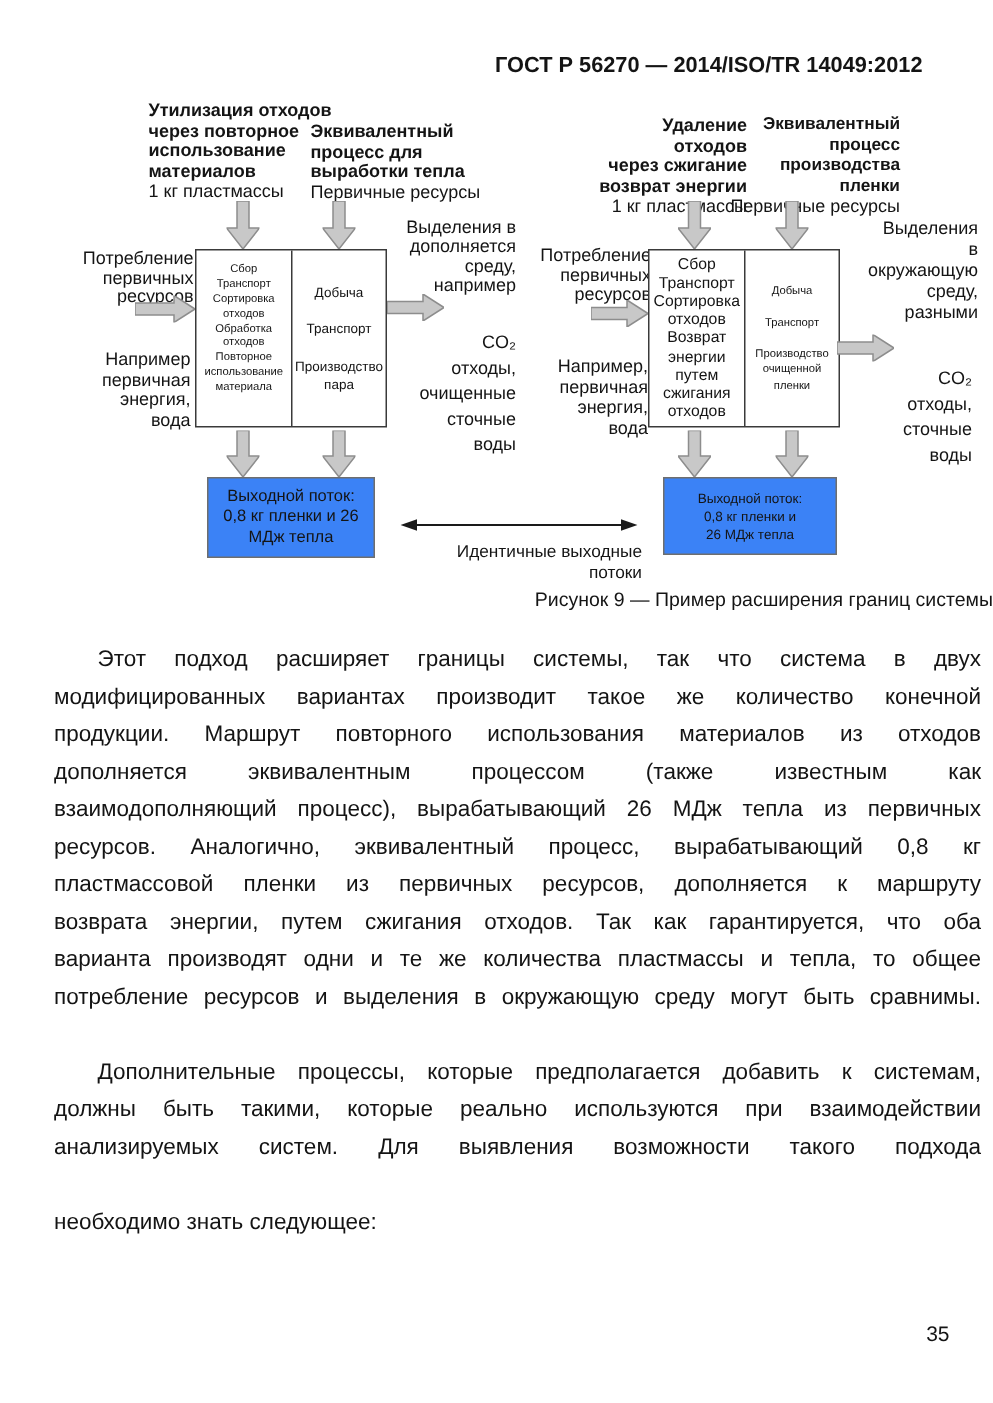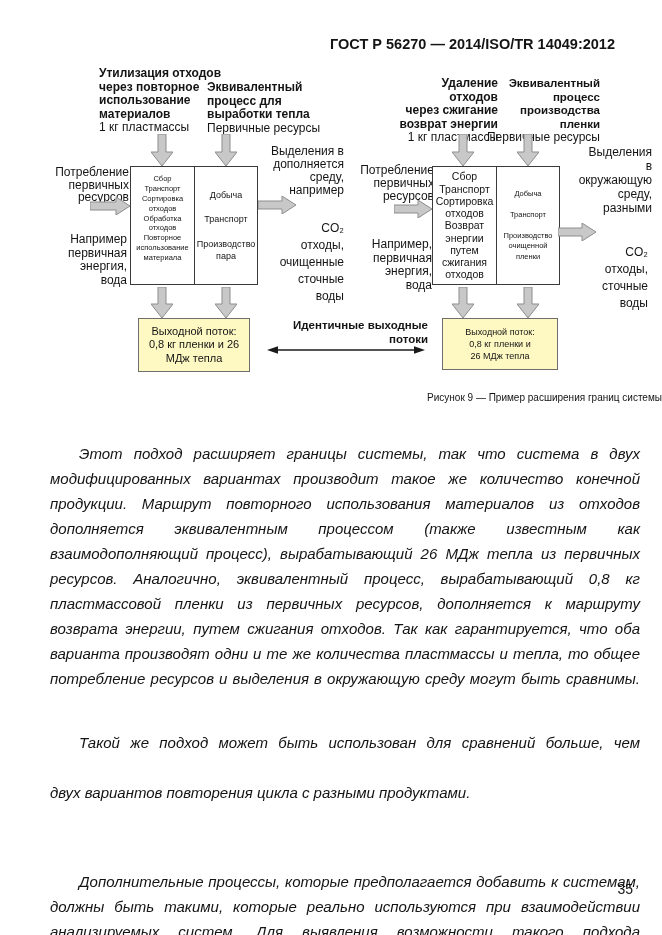--- a/index.html
+++ b/index.html
@@ -3,47 +3,47 @@
 <meta charset="utf-8">
 <style>
   html,body { margin:0; padding:0; background:#ffffff; }
   .page {
     position:relative; width:662px; height:935px; background:#fff;
     font-family:"Liberation Sans", sans-serif; color:#141414; overflow:hidden;
   }
   .abs { position:absolute; }
   .pre { white-space:pre-line; }
   .ctr { text-align:right; }
-  .bold { font-weight:bold; }
+  .bold { font-weight:normal;margin-top:43px; }
 
   
   .std-header { font-weight:bold; font-size:14.5px; }
   .page-num  { font-size:14px; }
 
   
   .dg-title   { font-size:12px; line-height:13.5px; font-weight:bold; }
   .dg-sub     { font-size:12px; line-height:13.5px; font-weight:normal; }
   .dg-label   { font-size:12px; }
 
   .proc-box { border:1px solid #3a3a3a; background:#fff; display:flex; box-sizing:border-box; }
   .proc-cell {
     width:50%; box-sizing:border-box; display:flex; flex-direction:column;
     justify-content:center; align-items:center; text-align:center; white-space:pre-line;
   }
   .proc-cell + .proc-cell { border-left:1px solid #3a3a3a; }
   .out-box {
-    border:1px solid #6e6e6e; background:#fef9c3; box-sizing:border-box;
+    border:1px solid #6e6e6e; background:#3b82f6; box-sizing:border-box;
     display:flex; align-items:center; justify-content:center;
     text-align:center; white-space:pre-line;
   }
   svg { display:block; }
 
   
   .body-text { font-size:15px; line-height:25px; }
-  .para { margin:14px; text-align:justify; white-space:pre-line;font-style:italic; }
+  .para { margin:0; text-align:justify; white-space:pre-line; }
   .j-all { text-align-last:justify; text-indent:29px; }
   .pj { display:block; text-align:justify; text-align-last:justify; text-indent:29px; white-space:pre-line; }
   .ptail { display:block; text-align:left; text-indent:0; white-space:pre-line; }
 </style>
 </head>
 <body>
 
 <div class="page">
 
   <div class="abs std-header" style="top:36px; right:47px;">ГОСТ Р 56270 — 2014/ISO/TR 14049:2012</div>
@@ -233,39 +233,35 @@
     <div class="abs" style="left:517px; top:287px;">
       <svg width="22" height="31" viewBox="0 0 22 31">
           <polygon points="7,0 15,0 15,17 22,17 11,31 0,17 7,17" fill="#c8c8c8" stroke="#8d8d8d" stroke-width="1"></polygon>
         </svg>
     </div>
 
     <div class="abs out-box" style="left:442px; top:318px; width:116px; height:52px; font-size:9px; line-height:12px;">Выходной поток:
 0,8 кг пленки и
 26 МДж тепла</div>
 
-    <div class="abs ctr" style="left:0; top:392px; width:662px; font-size:10px;">Рисунок 9 — Пример расширения границ системы</div>
+    <div class="abs ctr" style="left:0; top:392px; width:662px; font-size:13px;">Рисунок 9 — Пример расширения границ системы</div>
   </div>
 
   <div class="abs body-text" style="left:36px; top:427px; width:618px;">
     <p class="para j-all">Этот подход расширяет границы системы, так что система в двух
 модифицированных вариантах производит такое же количество конечной
 продукции. Маршрут повторного использования материалов из отходов
 дополняется эквивалентным процессом (также известным как
 взаимодополняющий процесс), вырабатывающий 26 МДж тепла из первичных
 ресурсов. Аналогично, эквивалентный процесс, вырабатывающий 0,8 кг
 пластмассовой пленки из первичных ресурсов, дополняется к маршруту
 возврата энергии, путем сжигания отходов. Так как гарантируется, что оба
 варианта производят одни и те же количества пластмассы и тепла, то общее
 потребление ресурсов и выделения в окружающую среду могут быть сравнимы.</p>
     <p class="para">
-      <span class="pj">Такой же подход может быть использован для сравнений больше, чем</span>
-      <span class="ptail">двух вариантов повторения цикла с разными продуктами.</span>
-    </p>
-    <p class="para">
       <span class="pj">Дополнительные процессы, которые предполагается добавить к системам,
 должны быть такими, которые реально используются при взаимодействии
 анализируемых систем. Для выявления возможности такого подхода</span>
       <span class="ptail">необходимо знать следующее:</span>
     </p>
 
   </div>
 
   <div class="abs page-num" style="top:881px; right:29px;">35</div>
 

